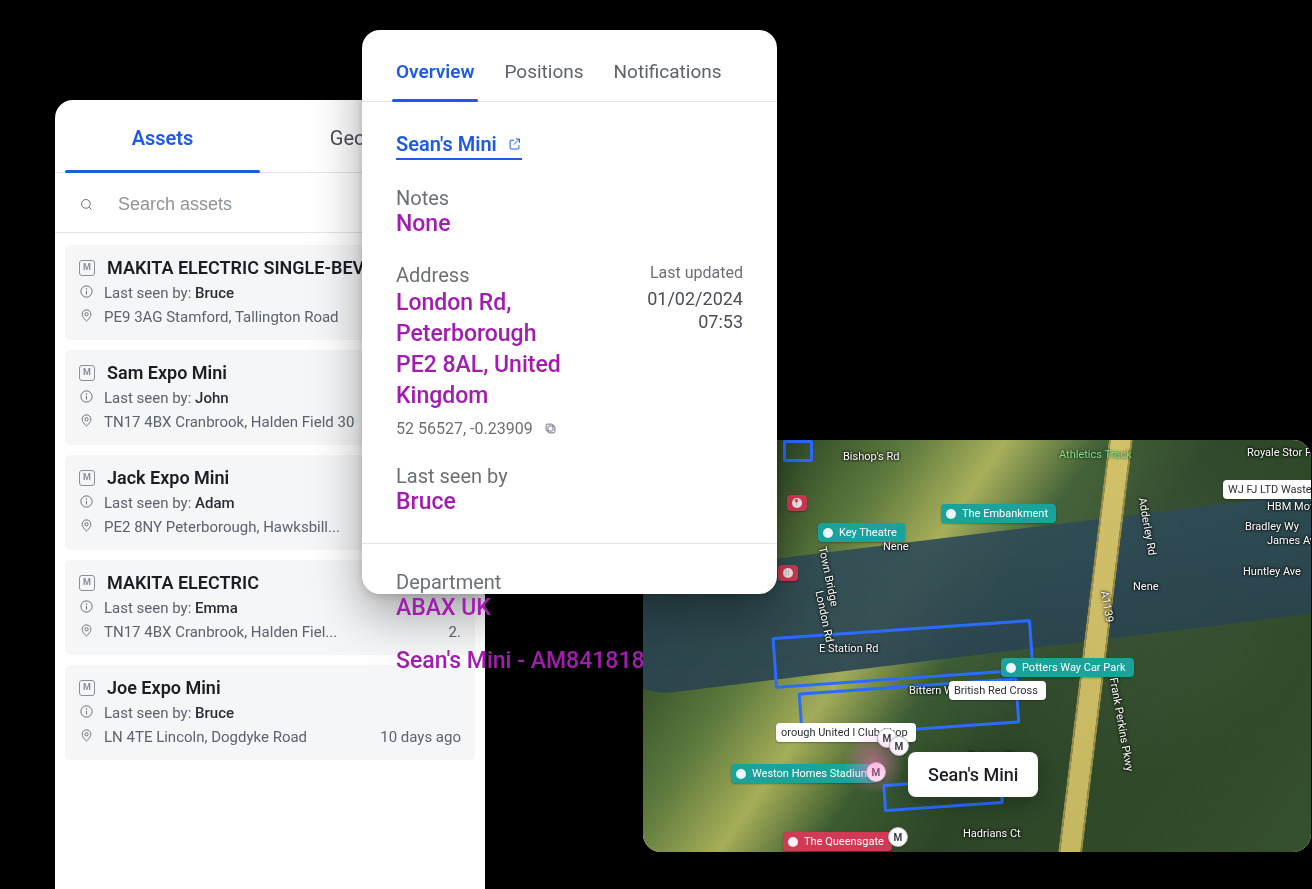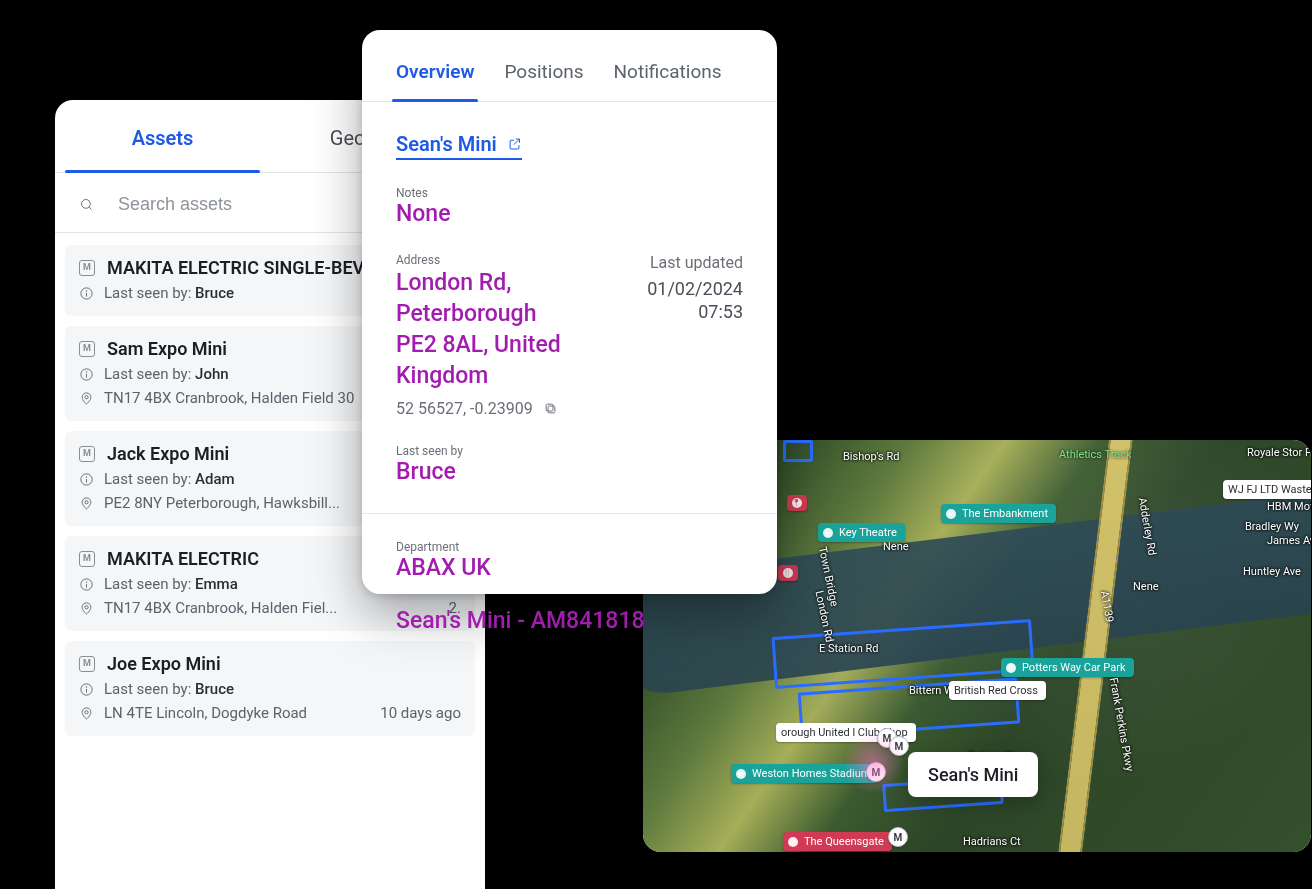--- a/index.html
+++ b/index.html
@@ -101,21 +101,21 @@
   .asset-title {
     font-size: 18px;
     font-weight: 650;
     color: #1b1f24;
     white-space: nowrap;
     overflow: hidden;
     text-overflow: ellipsis;
   }
   .asset-sub {
     display: flex;
-    align-items: center;
+    align-items: flex-start;
     gap: 10px;
     font-size: 15px;
     color: #5d636c;
     margin-top: 6px;
   }
   .asset-sub .strong { color: #2a2e34; font-weight: 550; }
   .asset-age {
     position: absolute;
     right: 14px;
     bottom: 14px;
@@ -167,21 +167,21 @@
     align-items: center;
     gap: 10px;
     font-size: 20px;
     font-weight: 600;
     color: #1e5ae6;
     border-bottom: 2px solid #1e5ae6;
     padding-bottom: 2px;
     cursor: pointer;
   }
   .field { margin-top: 26px; }
-  .field .label { font-size: 12px; color: #6b7078; }
+  .field .label { font-size: 20px; color: #6b7078; }
   .field .value { font-size: 23px; color: #a21caf; margin-top: 0; font-weight: 550; }
   .coords { font-size: 16px; color: #6b7078; margin-top: 8px; display: flex; align-items: center; gap: 10px; }
 
   .addr-row { display: flex; justify-content: space-between; align-items: flex-start; gap: 18px; }
   .addr-right { text-align: right; font-size: 16px; color: #4a4f57; }
   .addr-right .lbl { color: #6b7078; }
   .addr-right .v { margin-top: 6px; font-size: 18px; }
 
   .divider { height: 1px; background: #e2e5ea; margin: 28px -34px 0; }
 
@@ -309,20 +309,29 @@
       </div>
       <div class="asset-sub">
         <span class="ico">
             <svg viewBox="0 0 24 24">
               <circle class="stroke" cx="12" cy="12" r="9"></circle>
               <line class="stroke" x1="12" y1="11" x2="12" y2="17"></line>
               <circle cx="12" cy="8" r="1.2" fill="#6b7078"></circle>
             </svg>
           </span>
         <span><span>Last seen by: </span><span class="strong">Bruce</span></span>
+      </div>
+      <div class="asset-sub">
+        <span class="ico">
+            <svg viewBox="0 0 24 24">
+              <path class="stroke" d="M12 21s-7-6.2-7-11a7 7 0 1 1 14 0c0 4.8-7 11-7 11z"></path>
+              <circle class="stroke" cx="12" cy="10" r="2.6"></circle>
+            </svg>
+          </span>
+        <span>PE9 3AG Stamford, Tallington Road</span>
       </div>
     </div>
 
     <div class="asset-item">
       <div class="asset-title-row">
         <span class="m-badge">M</span>
         <span class="asset-title">Sam Expo Mini</span>
       </div>
       <div class="asset-sub">
         <span class="ico">
@@ -511,21 +520,21 @@
     <span class="map-label" style="left:431px; top:278px; transform:rotate(80deg)">Frank Perkins Pkwy</span>
     <span class="map-label" style="left:448px; top:160px; transform:rotate(80deg)">A1139</span>
     <span class="map-label" style="left:200px; top:10px">Bishop's Rd</span>
     <span class="map-label" style="left:604px; top:6px">Royale Stor Peterborou</span>
     <span class="map-label" style="left:624px; top:60px">HBM Motor</span>
     <span class="map-label" style="left:602px; top:80px">Bradley Wy</span>
     <span class="map-label" style="left:624px; top:94px">James Ave</span>
     <span class="map-label" style="left:600px; top:125px">Huntley Ave</span>
     <span class="map-label" style="left:475px; top:80px; transform:rotate(80deg)">Adderley Rd</span>
     <span class="map-label" style="left:155px; top:130px; transform:rotate(78deg)">Town Bridge</span>
-    <span class="map-label" style="left:320px; top:395px">Hadrians Ct</span>
+    <span class="map-label" style="left:320px; top:387px">Hadrians Ct</span>
     <span class="map-label" style="left:325px; top:310px">Beluga Cl</span>
 
     <div class="map-chip" style="left:175px; top:83px">
         <span class="chip-dot">▸</span>
         <span>Key Theatre</span>
       </div>
     <div class="map-chip" style="left:298px; top:64px">
         <span class="chip-dot">▸</span>
         <span>The Embankment</span>
       </div>

